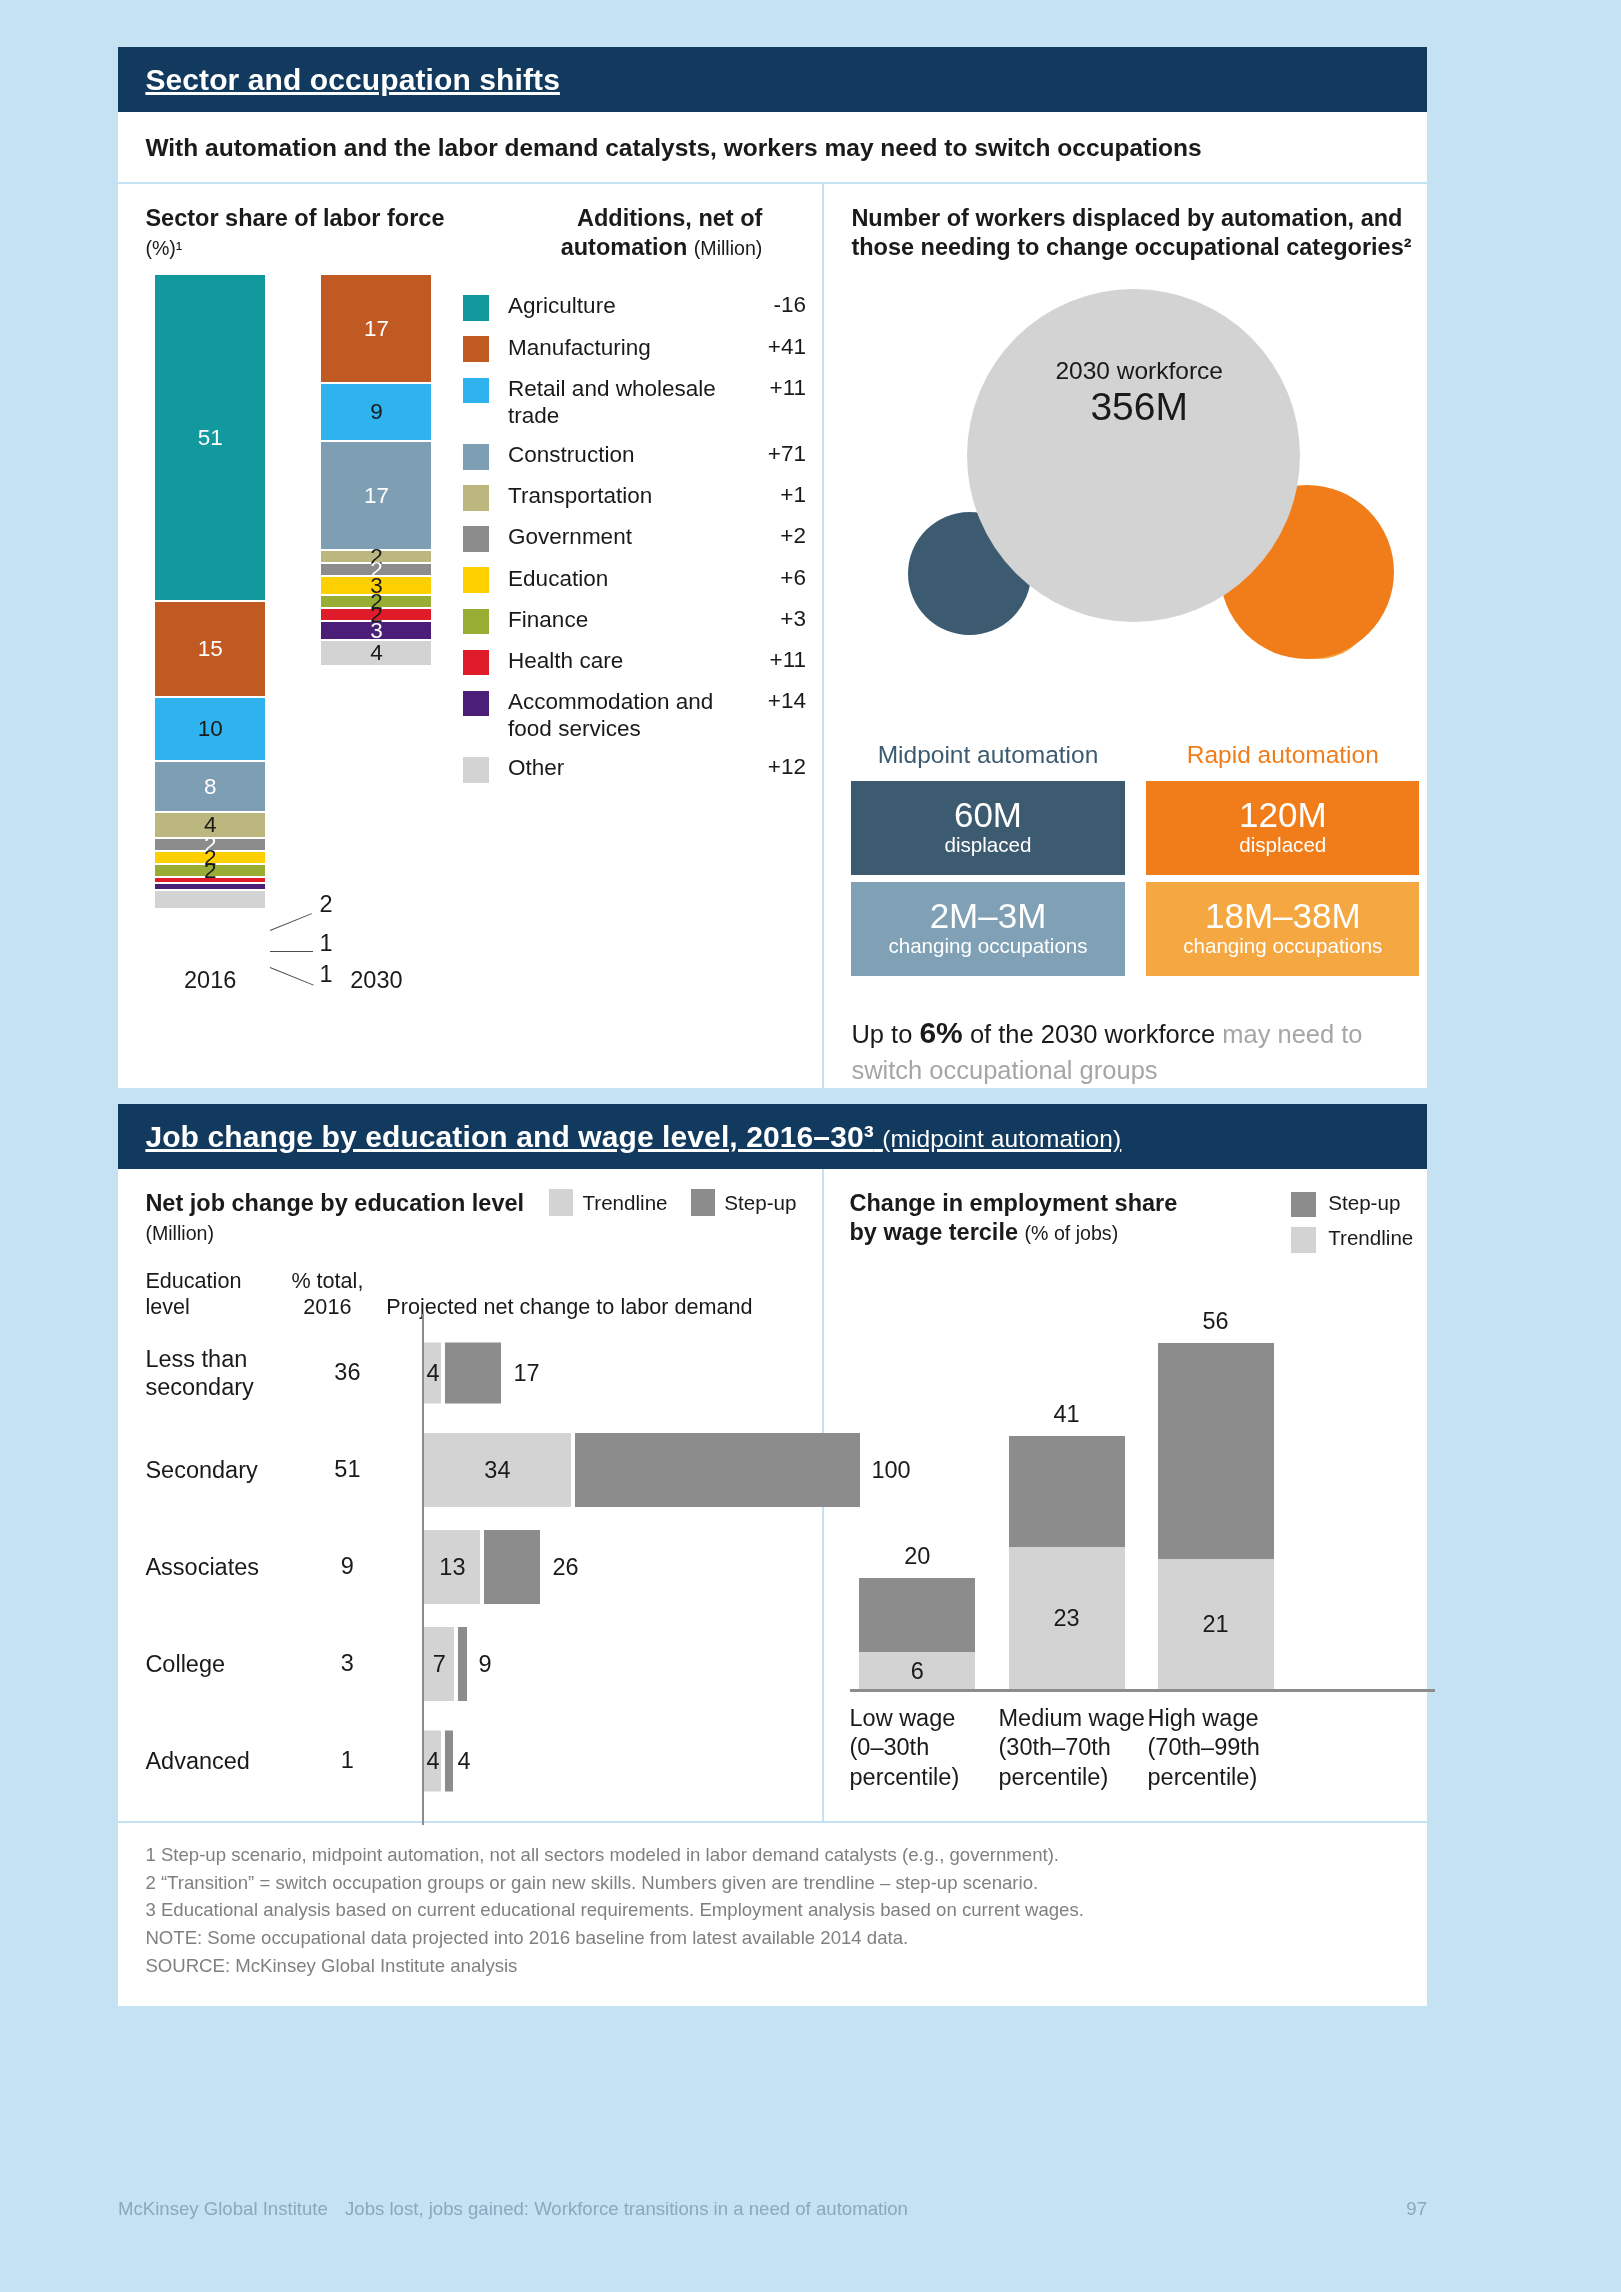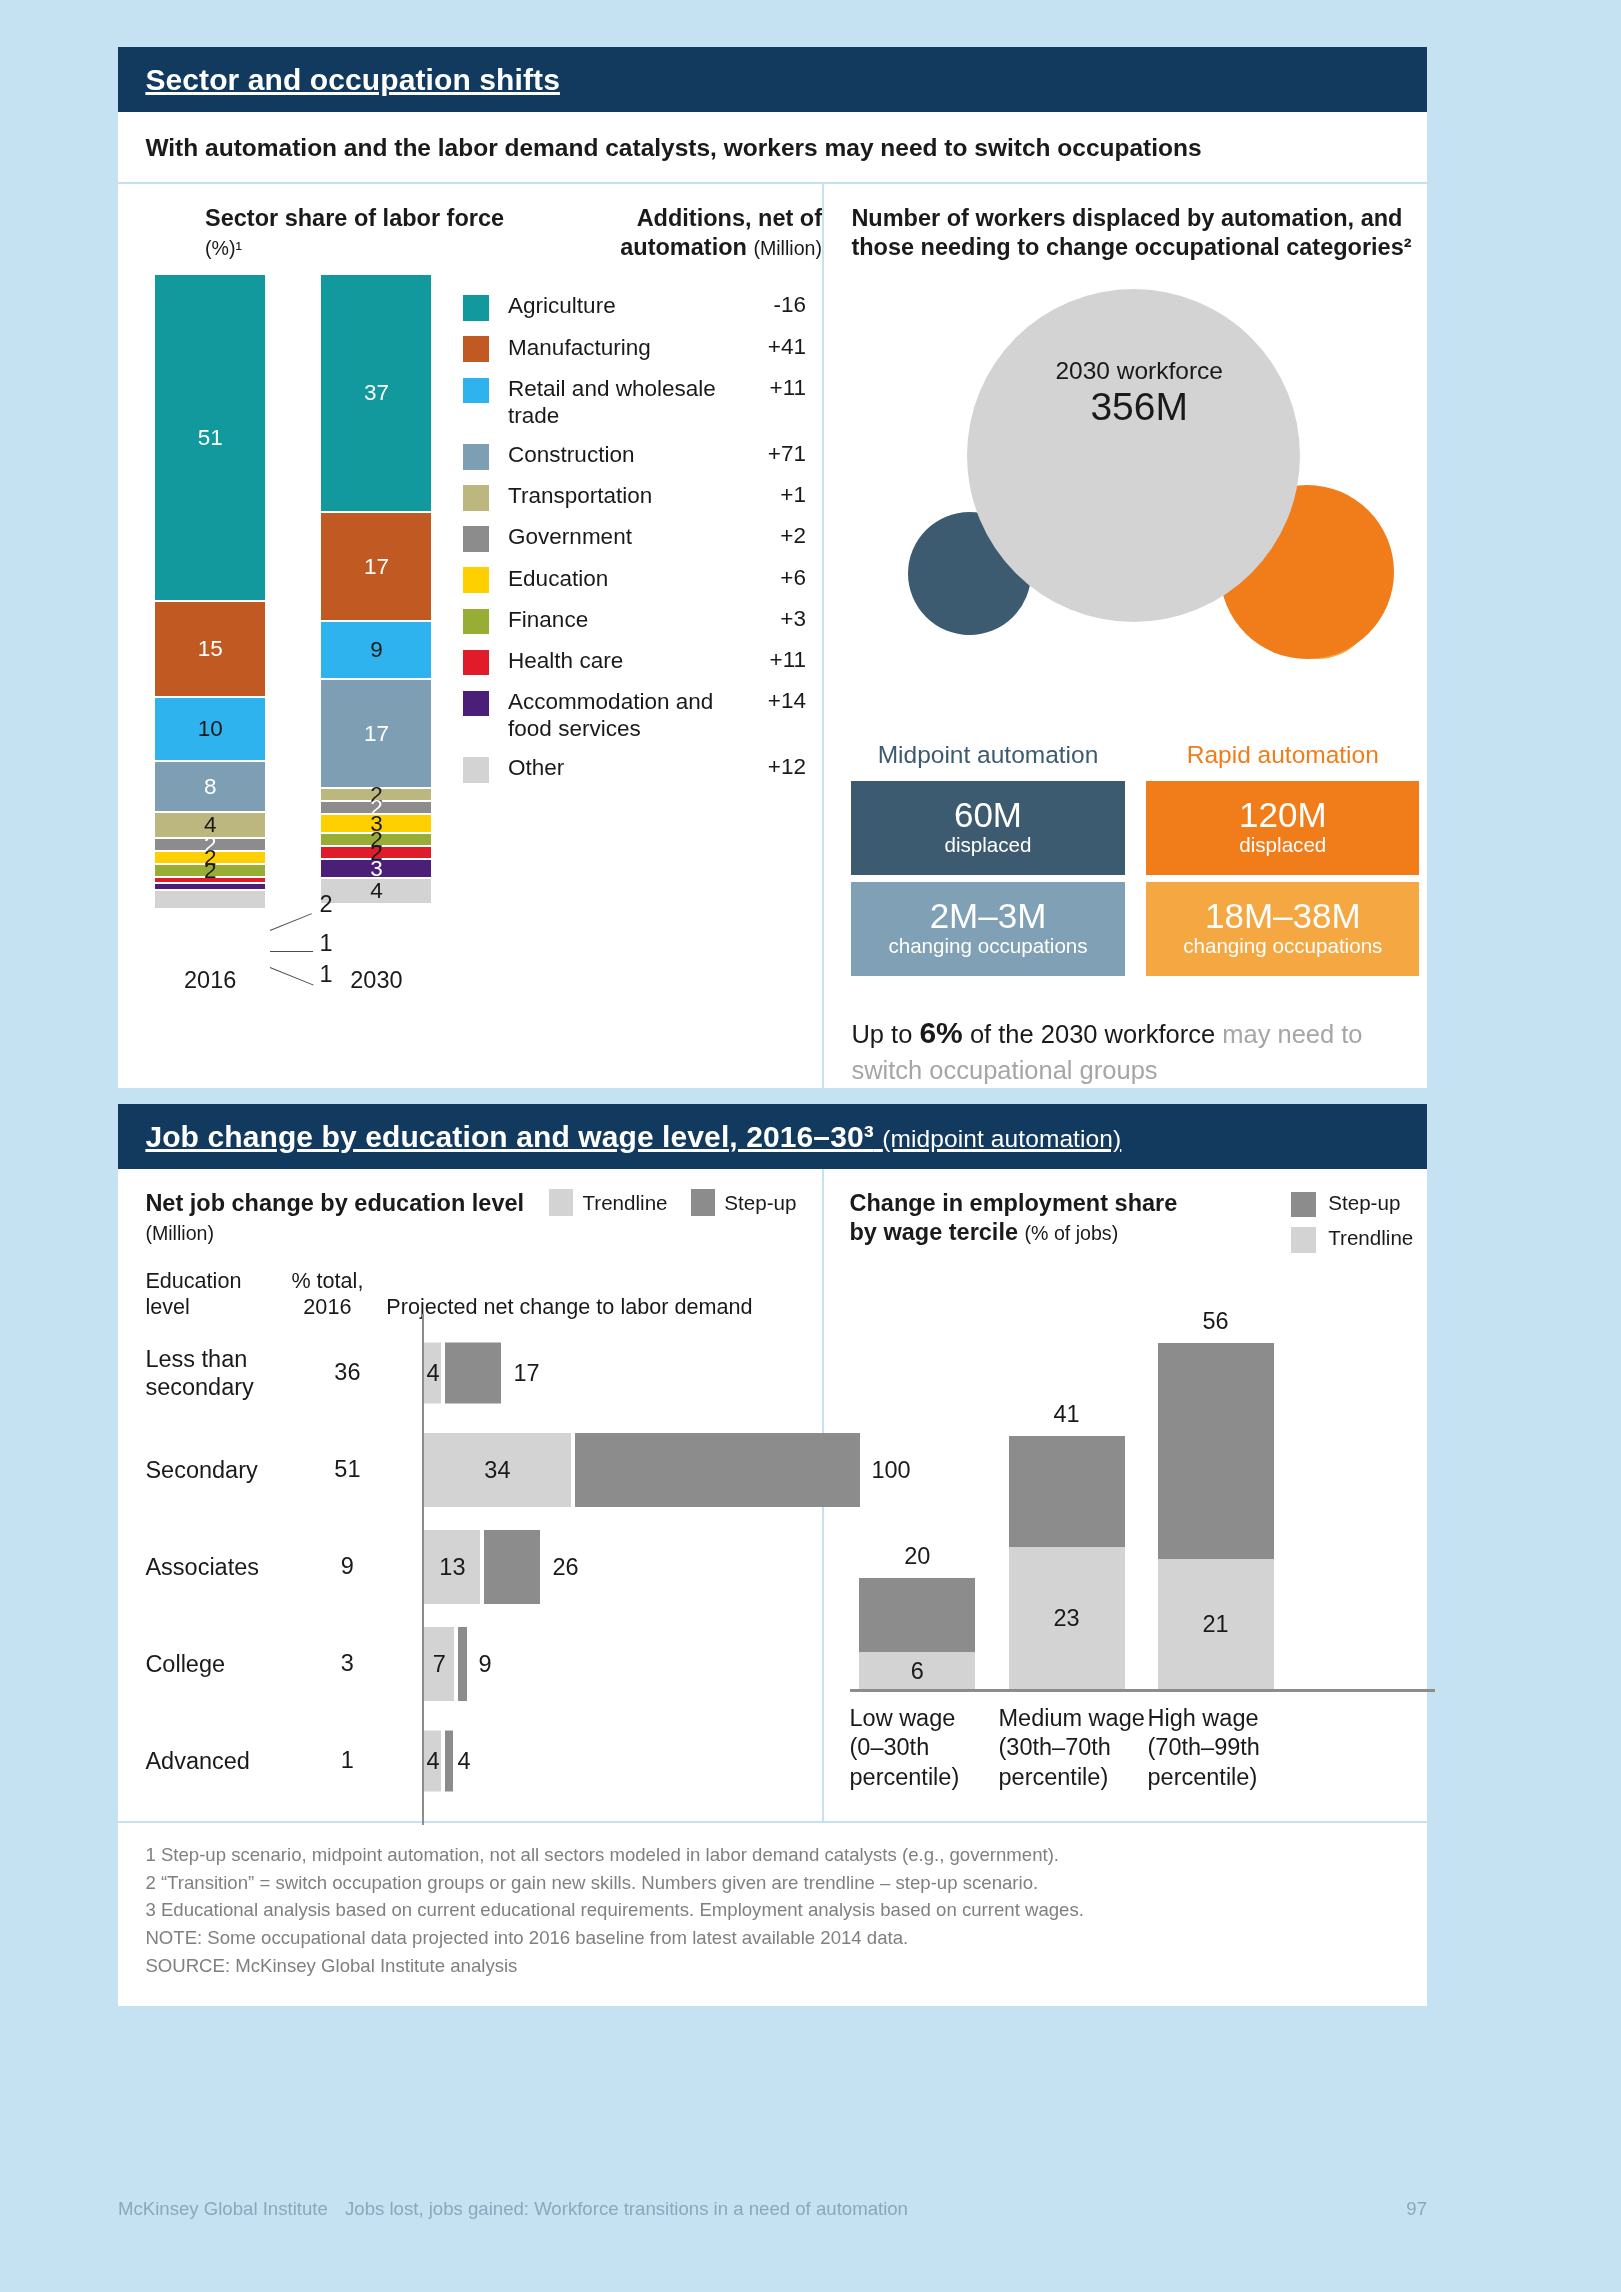--- a/index.html
+++ b/index.html
@@ -19,21 +19,21 @@
   .band .sub{font-weight:normal;font-size:24.5px;}
   .subtitle{padding:21.6px 27.4px 19.6px 27.4px;font-size:24.5px;font-weight:bold;background:#fff;}
   .divider{height:2.9px;background:#c5e2f2;}
 
   .p1-body{display:flex;background:#fff;}
   .p1-left{width:704px;position:relative;padding:19.6px 0 0 27.4px;box-sizing:border-box;}
   .p1-right{flex:1;border-left:2.9px solid #c5e2f2;padding:19.6px 0 0 27.4px;box-sizing:border-box;position:relative;}
 
   .col-head{font-size:23.5px;font-weight:bold;line-height:1.22;}
   .col-head .light{font-weight:normal;font-size:19.6px;}
-  .head-row{display:flex;justify-content:flex-end;}
+  .head-row{display:flex;}
   .head-left{width:323px;}
   .head-right{width:294px;text-align:right;}
 
   
   .bars{position:relative;height:686px;margin-top:13.7px;}
   .bar{position:absolute;width:110px;}
   .bar.b2016{left:9.8px;}
   .bar.b2030{left:176px;}
   .seg{position:relative;box-sizing:border-box;border-bottom:2px solid #fff;}
   .seg span{position:absolute;left:0;right:0;text-align:center;top:50%;transform:translateY(-50%);
@@ -158,23 +158,20 @@
                 <span style="color: rgb(26, 26, 26);">2</span>
               </div>
               <div class="seg" style="background: rgb(151, 173, 51); height: 13px;">
                 <span style="color: rgb(26, 26, 26);">2</span>
               </div>
               <div class="seg" style="background: rgb(224, 27, 42); height: 6.4px;"></div>
               <div class="seg" style="background: rgb(75, 31, 120); height: 6.4px;"></div>
               <div class="seg" style="background: rgb(211, 211, 211); height: 19px;"></div>
             </div>
           <div class="bar b2030" id="bar2030">
-              <div class="seg" style="background: rgb(17, 153, 158); height: 238px;">
-                <span style="color: rgb(255, 255, 255);">37</span>
-              </div>
               <div class="seg" style="background: rgb(192, 90, 34); height: 109px;">
                 <span style="color: rgb(255, 255, 255);">17</span>
               </div>
               <div class="seg" style="background: rgb(46, 179, 239); height: 58px;">
                 <span style="color: rgb(26, 26, 26);">9</span>
               </div>
               <div class="seg" style="background: rgb(126, 159, 179); height: 109px;">
                 <span style="color: rgb(255, 255, 255);">17</span>
               </div>
               <div class="seg" style="background: rgb(188, 183, 126); height: 13px;">

